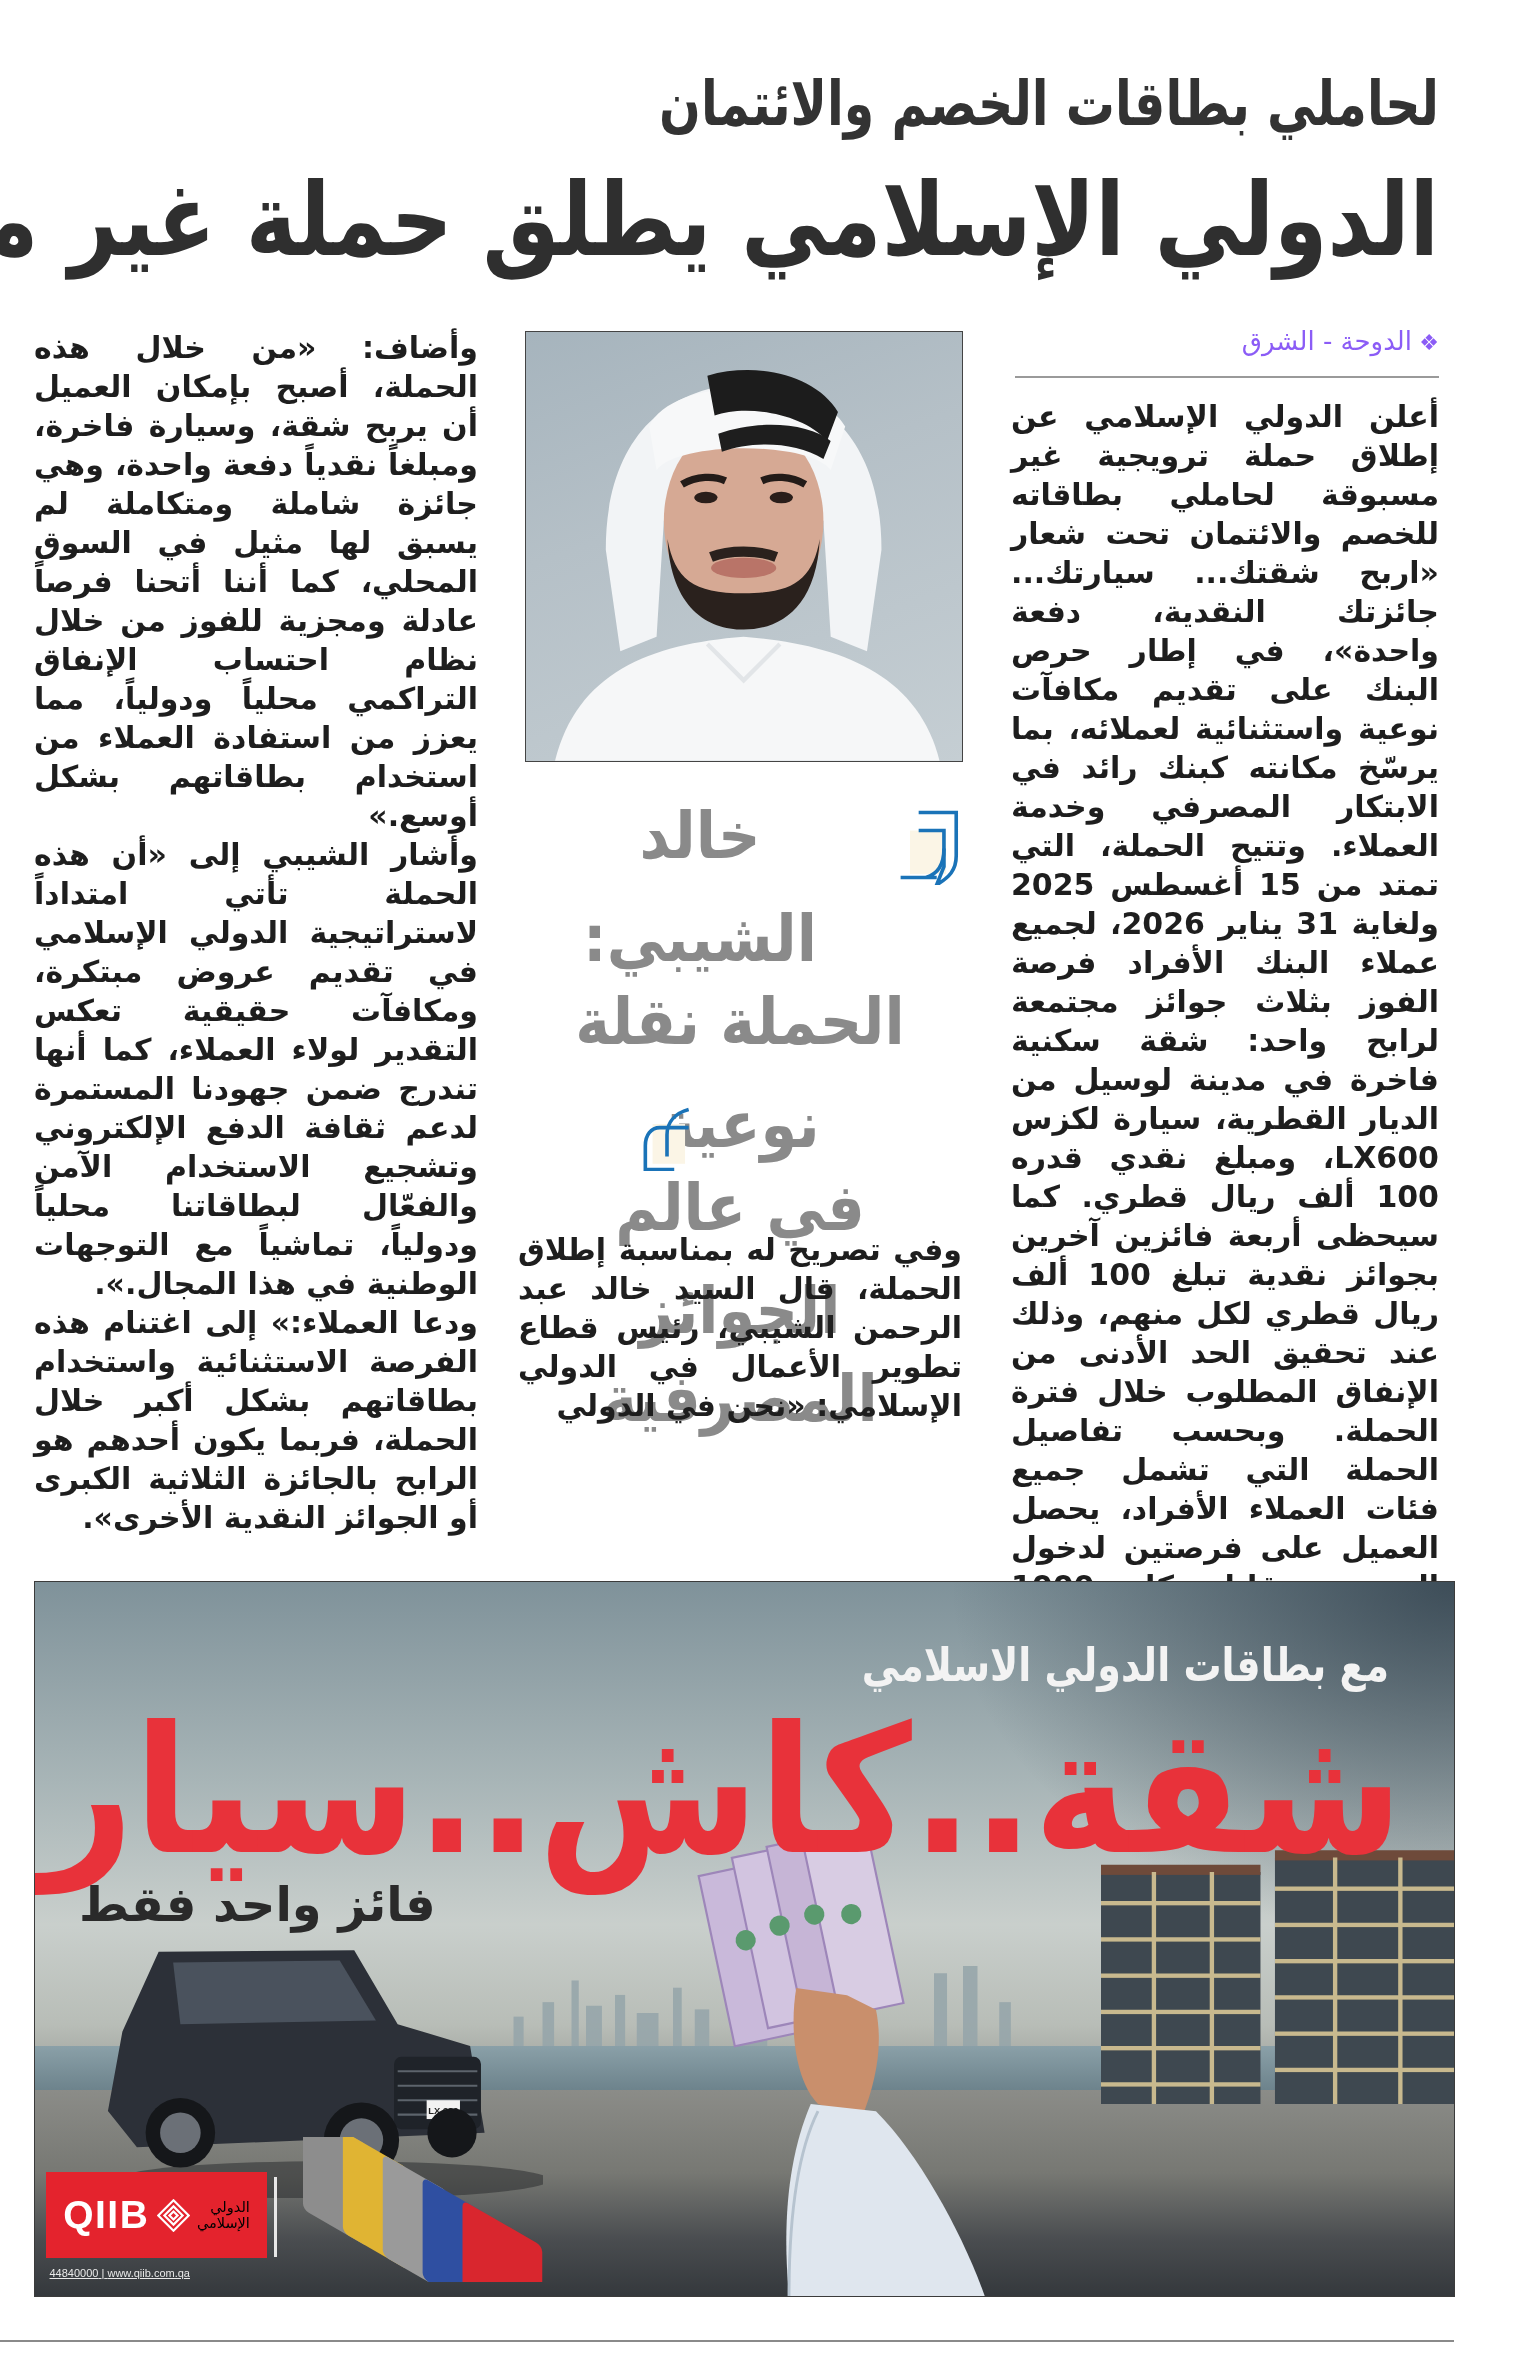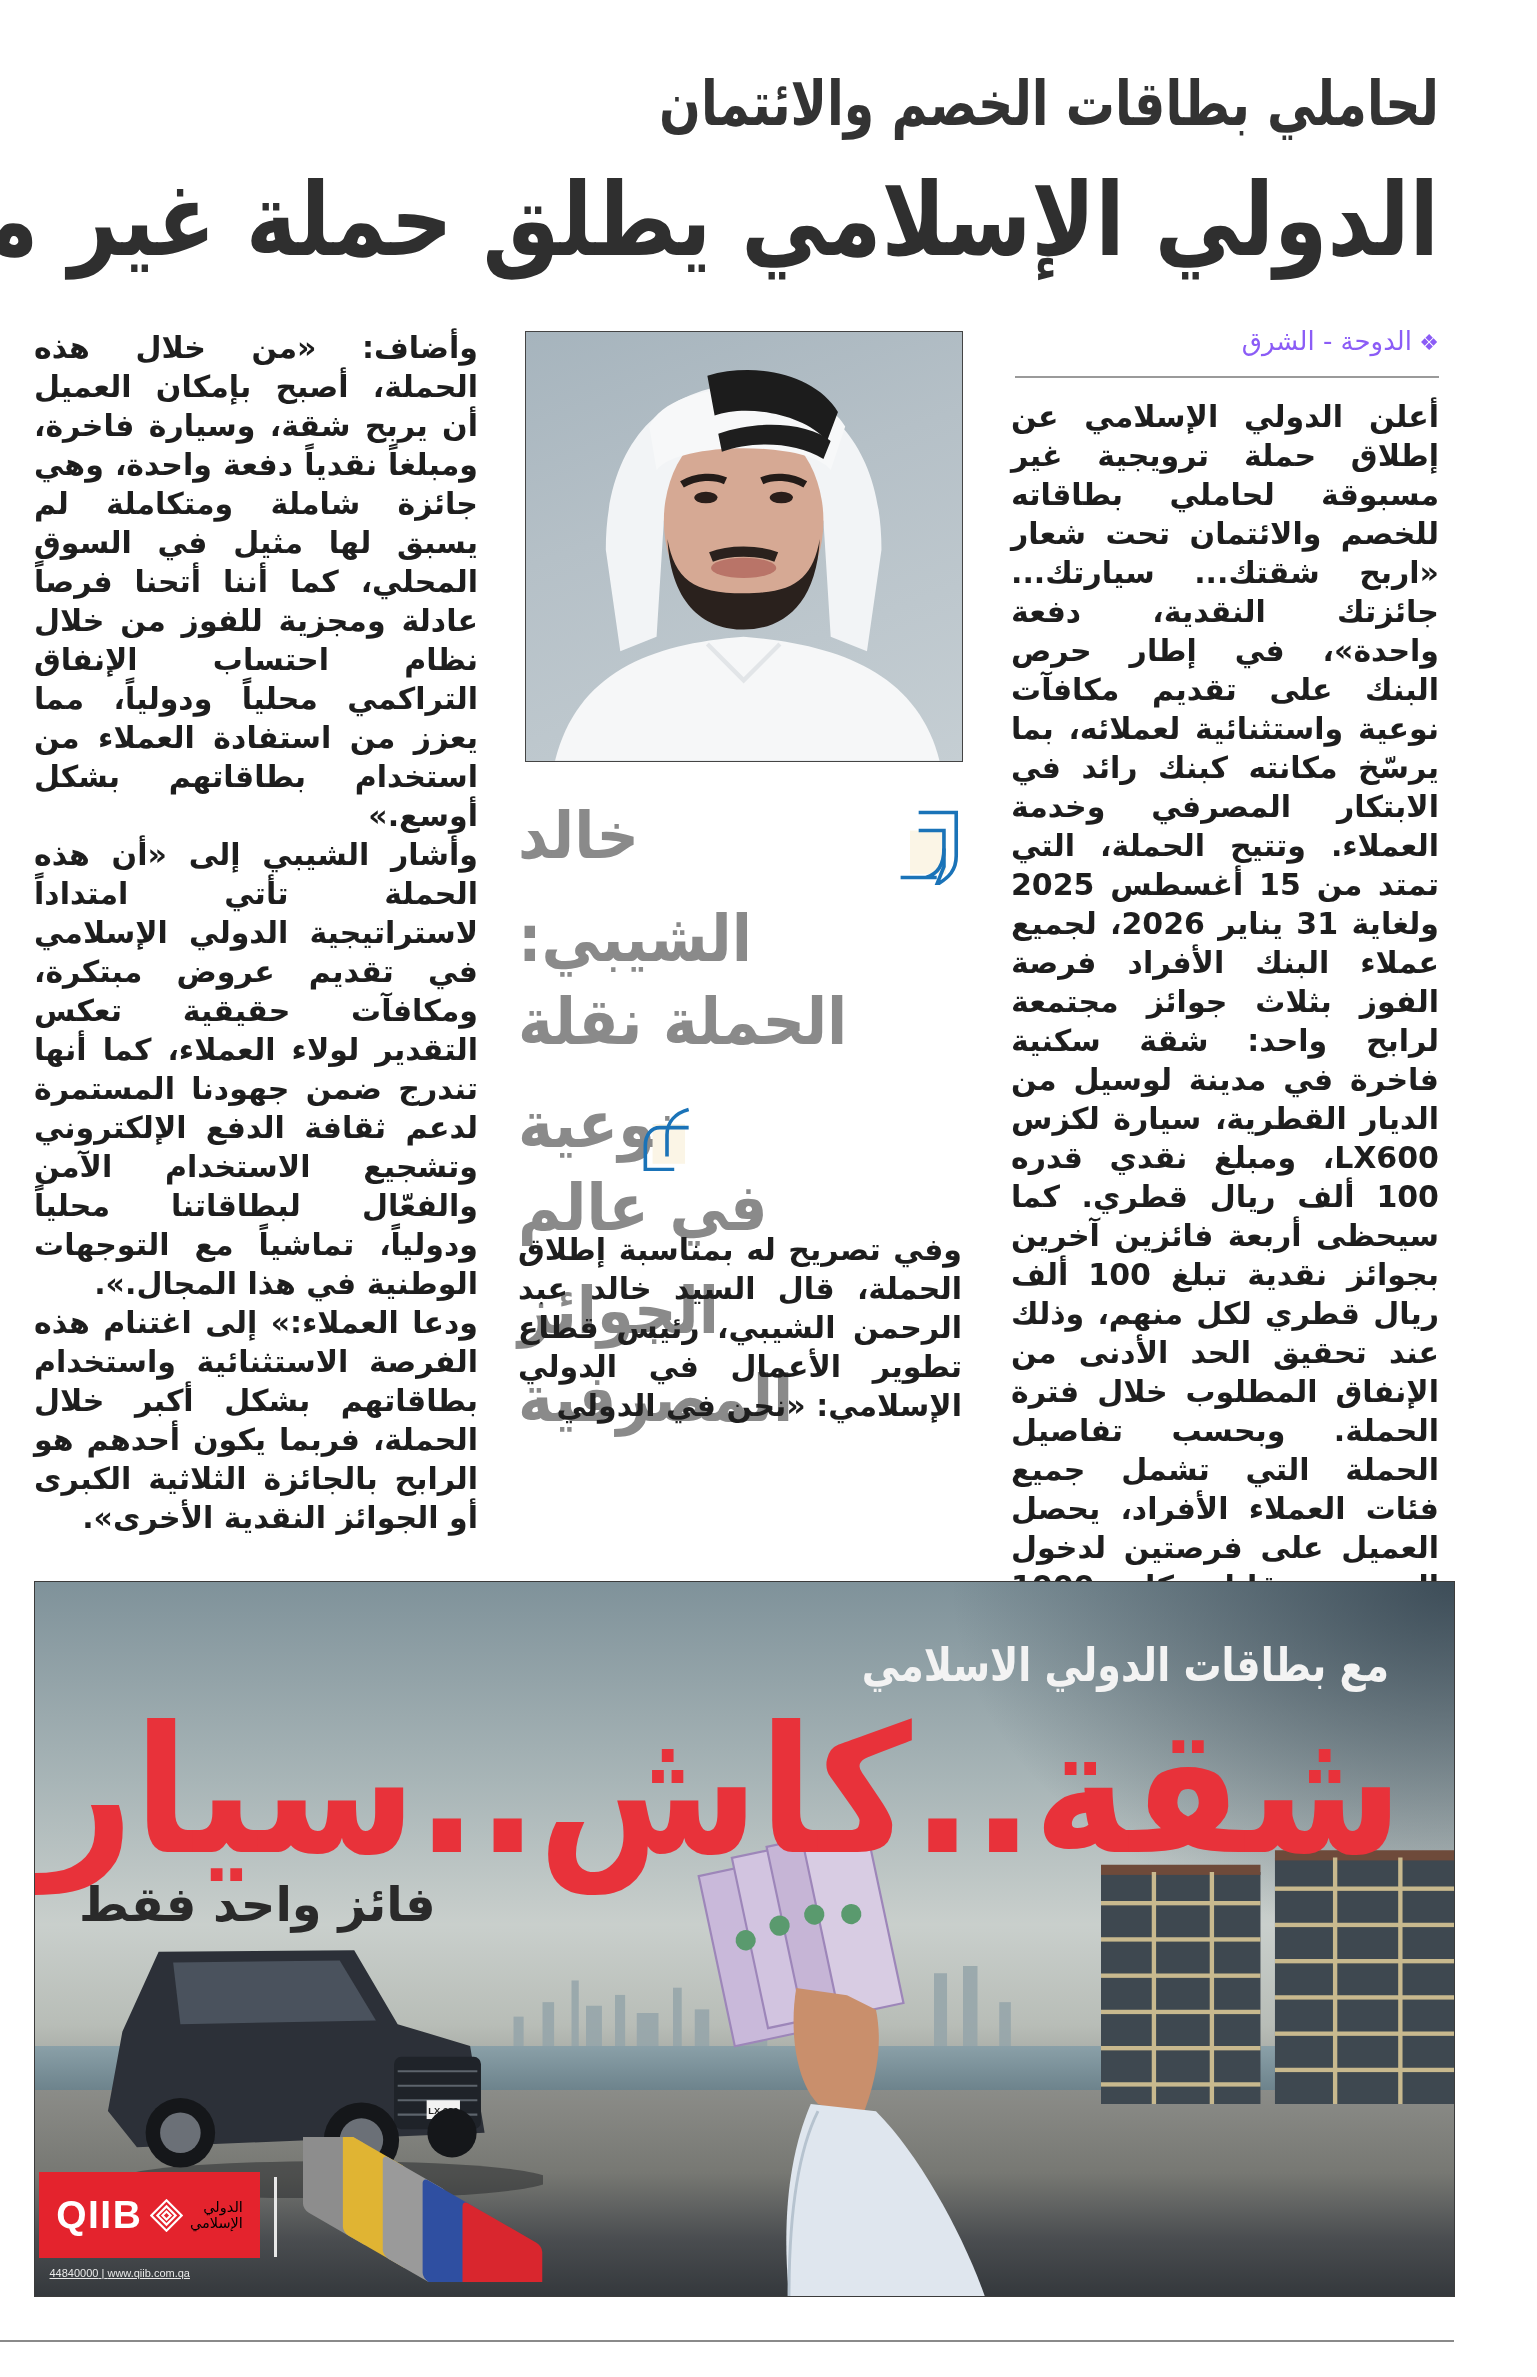--- a/index.html
+++ b/index.html
@@ -46,21 +46,21 @@
   
   #photo {
     left: 525px; top: 331px; width: 436px; height: 429px;
     border: 1.5px solid #444; overflow: hidden;
     background: linear-gradient(160deg, #a6b4bd 0%, #b5c0c7 40%, #c5ced3 100%);
   }
 
   
   #pullquote {
     left: 518px; width: 444px; top: 794px; height: 377px;
-    text-align: left; color: #8a8a8a; font-weight: bold;
+    text-align: center; color: #8a8a8a; font-weight: bold;
   }
   #pullquote .pq-line {
     display: block; font-size: 59px; line-height: 93px; letter-spacing: -0.7px;
     transform: scaleY(1.1); transform-origin: center;
   }
   #pullquote .pq-line:first-child { padding-right: 80px; }
   #pq-open { right: 0px; top: 11px; width: 65px; height: 80px; }
   #pq-close { left: 120px; bottom: 0px; width: 58px; height: 65px; }
 
   
@@ -99,21 +99,21 @@
     background: linear-gradient(180deg, #8b8c88 0%, #777873 40%, #4a4d50 72%, #34383c 100%);
   }
   #ad-building {
     left: 1066px; top: 261px; width: 353px; height: 261px;
   }
   #ad-car { left: 58px; top: 348px; width: 450px; height: 268px; }
   #ad-hand { left: 645px; top: 261px; width: 305px; height: 453px; }
   #ad-cards { left: 268px; top: 555px; width: 261px; height: 145px; }
 
   #ad-logo-box {
-    left: 4px; top: 590px; width: 221px; height: 86px; background: #e4232d;
+    left: 11px; top: 590px; width: 221px; height: 86px; background: #e4232d;
     display: flex; align-items: center; justify-content: center; gap: 7.3px;
   }
   #ad-logo-text { font-family: "Liberation Sans", sans-serif; font-size: 39px; font-weight: bold; color: #fff; letter-spacing: 1.5px; }
   #ad-logo-ar { font-size: 14.5px; color: #000000; line-height: 16px; text-align: right; direction: rtl; }
   #ad-logo-sep { left: 239px; top: 595px; width: 2.9px; height: 80px; background: #e8e8e8; }
   #ad-contact {
     left: 14.5px; top: 685px; font-family: "Liberation Sans", sans-serif;
     font-size: 11px; color: #e9e9e9; text-decoration: underline;
   }
 

